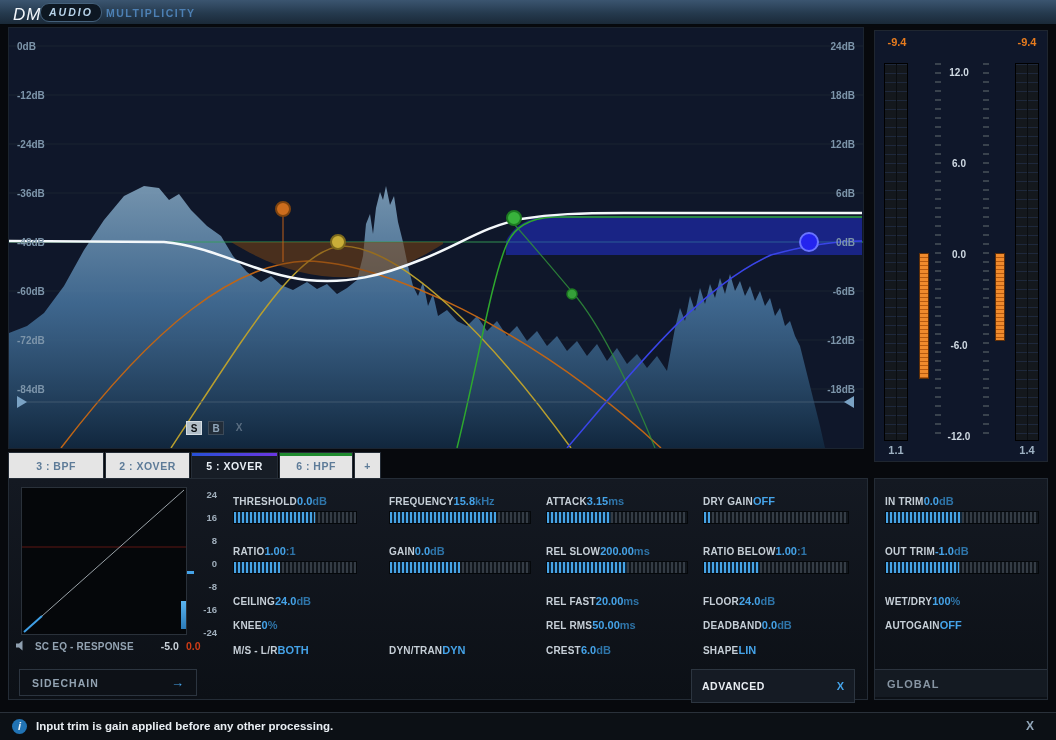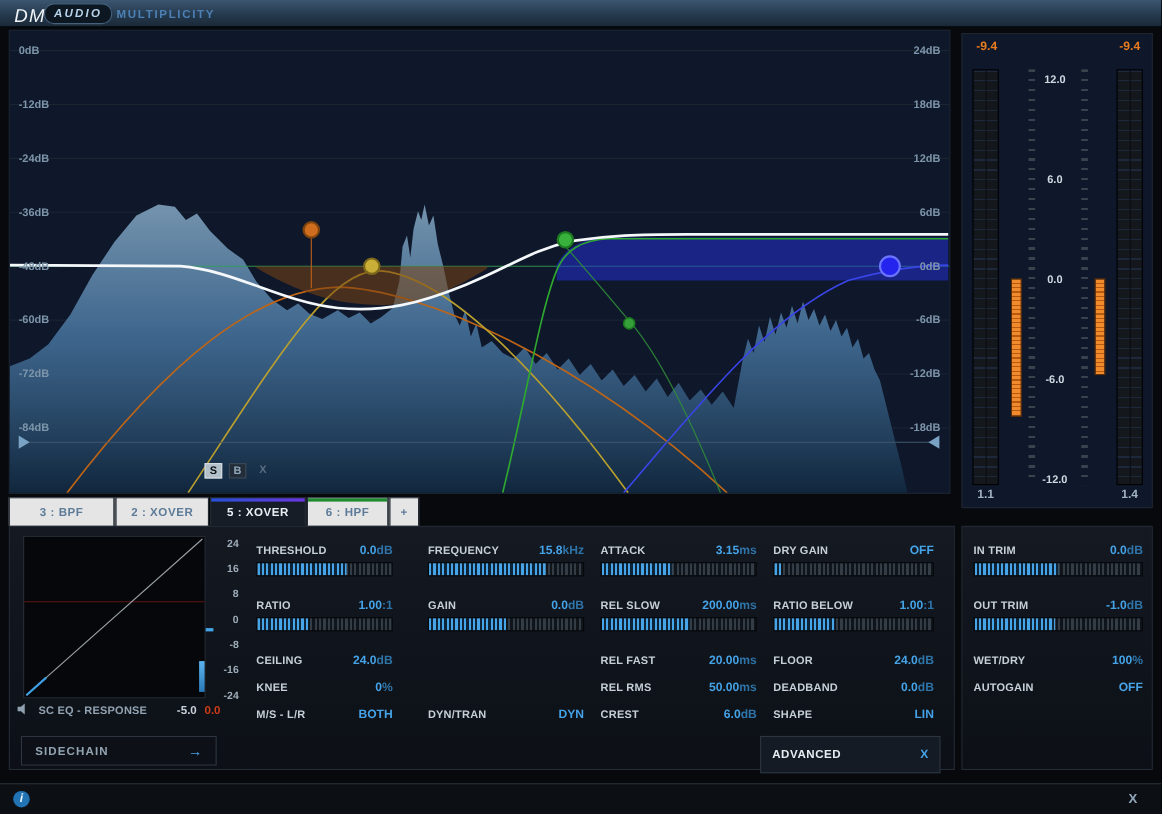--- a/index.html
+++ b/index.html
@@ -39,21 +39,21 @@
   
   .tab{position:absolute;top:452px;height:26px;background:#e5e5e5;border:1px solid #242c36;border-bottom:none;color:#5d7b98;font-weight:bold;font-size:10.5px;letter-spacing:.5px;display:flex;align-items:center;justify-content:center;box-sizing:border-box;}
   .tab.active{background:#171d26;color:#e9eff5;}
   .tab .stripe{position:absolute;left:0;top:0;right:0;height:3px;}
   .stripe.b5{background:linear-gradient(90deg,#2750d6,#6b36e2);}
   .stripe.b6{background:#1f8a2f;}
 
   
   #band-panel{position:absolute;left:8px;top:478px;width:860px;height:222px;background:linear-gradient(180deg,#141922,#0c1016);border:1px solid #242c36;box-sizing:border-box;}
   #global-panel{position:absolute;left:874px;top:478px;width:174px;height:222px;background:linear-gradient(180deg,#141922,#0c1016);border:1px solid #242c36;box-sizing:border-box;}
-  .param{position:absolute;display:flex;justify-content:space-between;align-items:baseline;height:13px;}
+  .param{position:absolute;display:flex;justify-content:flex-start;align-items:baseline;height:13px;}
   .pl{color:#c6cfd7;font-size:10px;font-weight:bold;letter-spacing:.2px;white-space:nowrap;}
   .pv{color:#45a3e8;font-size:11px;font-weight:bold;white-space:nowrap;}
   .pv i{font-style:normal;}
   .pv .u{color:#2e74a8;}
   .slider{position:absolute;height:13px;background:repeating-linear-gradient(90deg,#343c45 0px,#343c45 2px,#10151b 2px,#10151b 4px);border:1px solid #05080b;box-sizing:border-box;overflow:hidden;}
   .slider .fill{height:100%;background:repeating-linear-gradient(90deg,#47a4e6 0px,#47a4e6 2px,#0d2438 2px,#0d2438 4px);}
 
   #transfer{position:absolute;left:12px;top:8px;width:166px;height:148px;}
   .taxl{position:absolute;left:186px;width:22px;text-align:right;font-size:9.5px;font-weight:bold;color:#9fadba;}
   .bluedash{position:absolute;left:178px;top:92px;width:7px;height:3px;background:#45a3e8;}
@@ -358,20 +358,24 @@
         <div class="fill" style="width: 48%;"></div>
       </div>
     <div class="param" style="left:10px;top:116px;width:154px">
       <span class="pl">WET/DRY</span>
       <span class="pv"><i>100</i><i class="u">%</i></span>
     </div>
     <div class="param" style="left:10px;top:140px;width:154px">
       <span class="pl">AUTOGAIN</span>
       <span class="pv"><i>OFF</i></span>
     </div>
+    <div id="global-row">
+      <span class="gl">GLOBAL</span>
+    </div>
   </div>
 
   <div id="statusbar">
     <div id="info-icon">i</div>
+    <div id="status-msg">Input trim is gain applied before any other processing.</div>
     <div id="status-close">X</div>
   </div>
 
 </div>
 
 </body></html>

